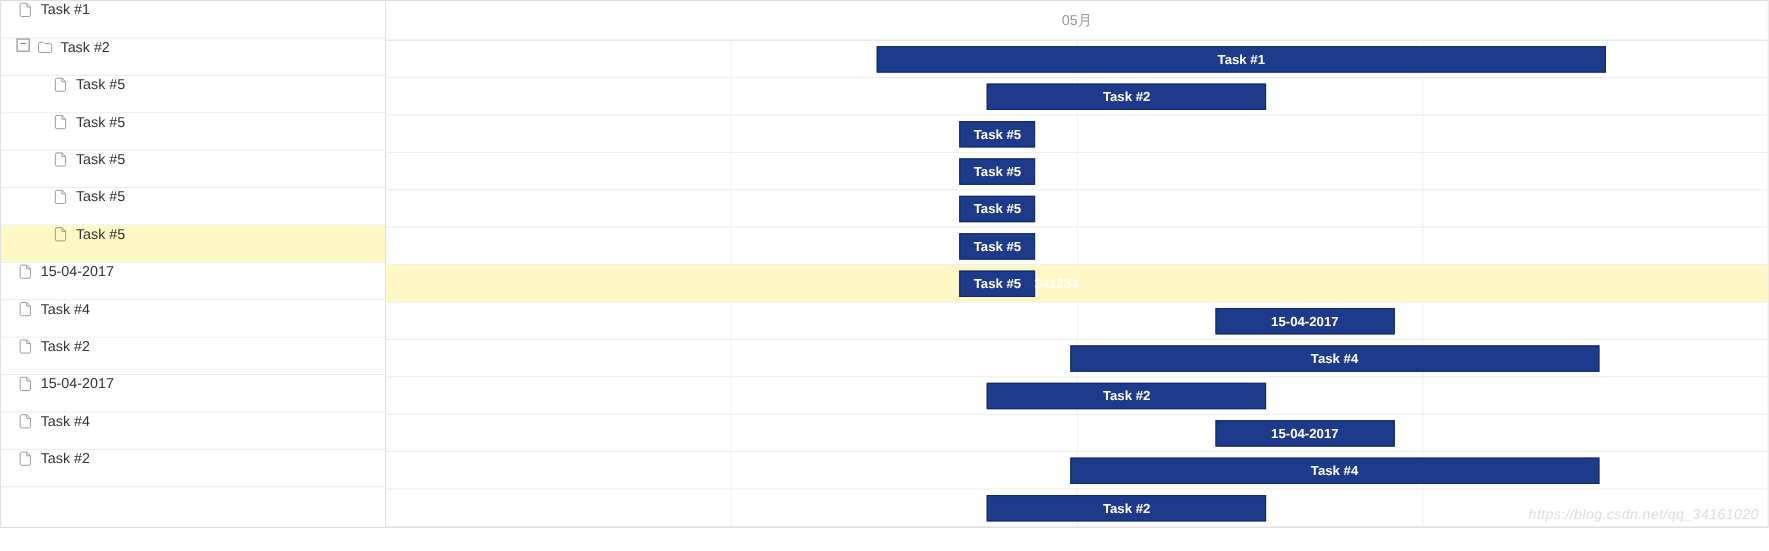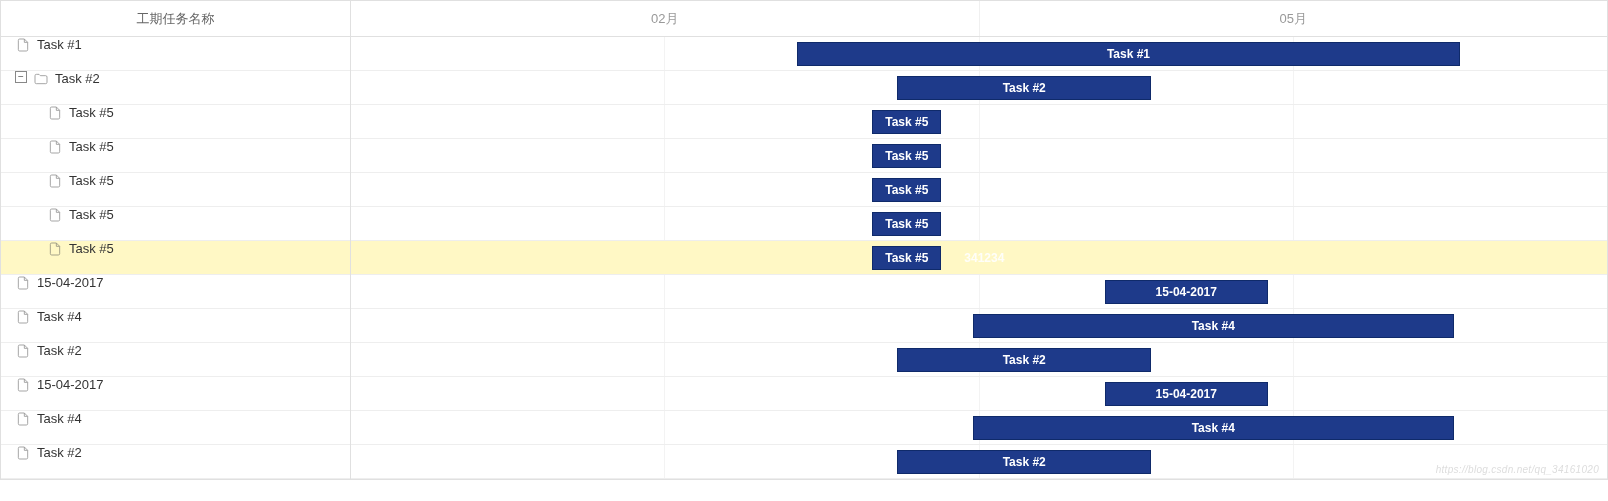--- a/index.html
+++ b/index.html
@@ -83,36 +83,33 @@
     position:absolute;inset:36px 0 0 0;
     display:flex;pointer-events:none;
   }
   .right .grid div {
     flex:1;border-right:1px solid #f3f3f3;
   }
   .right .grid div:last-child{border-right:none;}
   .right .rows { position:relative; }
   .watermark{
     position:absolute;right:8px;bottom:4px;
-    font-size:10px;color:#ddd;letter-spacing:.3px;
+    font-size:13px;color:#ddd;letter-spacing:.3px;
     pointer-events:none;font-style:italic;
   }
   .annot{
     position:absolute;color:#fff;font-size:12px;top:50%;transform:translateY(-50%);
-    left:100%;margin-left:24px;opacity:.9;
+    left:100%;margin-left:0;opacity:.9;
   }
 </style>
 </head>
 <body>
 
 <div class="gantt">
   <div class="left">
-    <div class="hdr">
-      <span>工期任务名称</span>
-    </div>
     <div id="tree-rows">
         <div class="row indent1">
           <span><svg class="icon" viewBox="0 0 24 24">
               <path d="M14 3H7a2 2 0 0 0-2 2v14a2 2 0 0 0 2 2h10a2 2 0 0 0 2-2V8z"></path>
               <path d="M14 3v5h5"></path>
             </svg></span>
           <span>Task #1</span>
         </div>
         <div class="row indent1">
           <span class="toggle"></span>
@@ -195,21 +192,20 @@
           <span><svg class="icon" viewBox="0 0 24 24">
               <path d="M14 3H7a2 2 0 0 0-2 2v14a2 2 0 0 0 2 2h10a2 2 0 0 0 2-2V8z"></path>
               <path d="M14 3v5h5"></path>
             </svg></span>
           <span>Task #2</span>
         </div>
       </div>
   </div>
   <div class="right">
     <div class="hdr" id="time-hdr">
-        <div class="month">02月</div>
         <div class="month">05月</div>
       </div>
     <div class="grid" id="time-grid">
         <div></div>
         <div></div>
         <div></div>
         <div></div>
       </div>
     <div class="rows" id="bar-rows">
         <div class="row">

